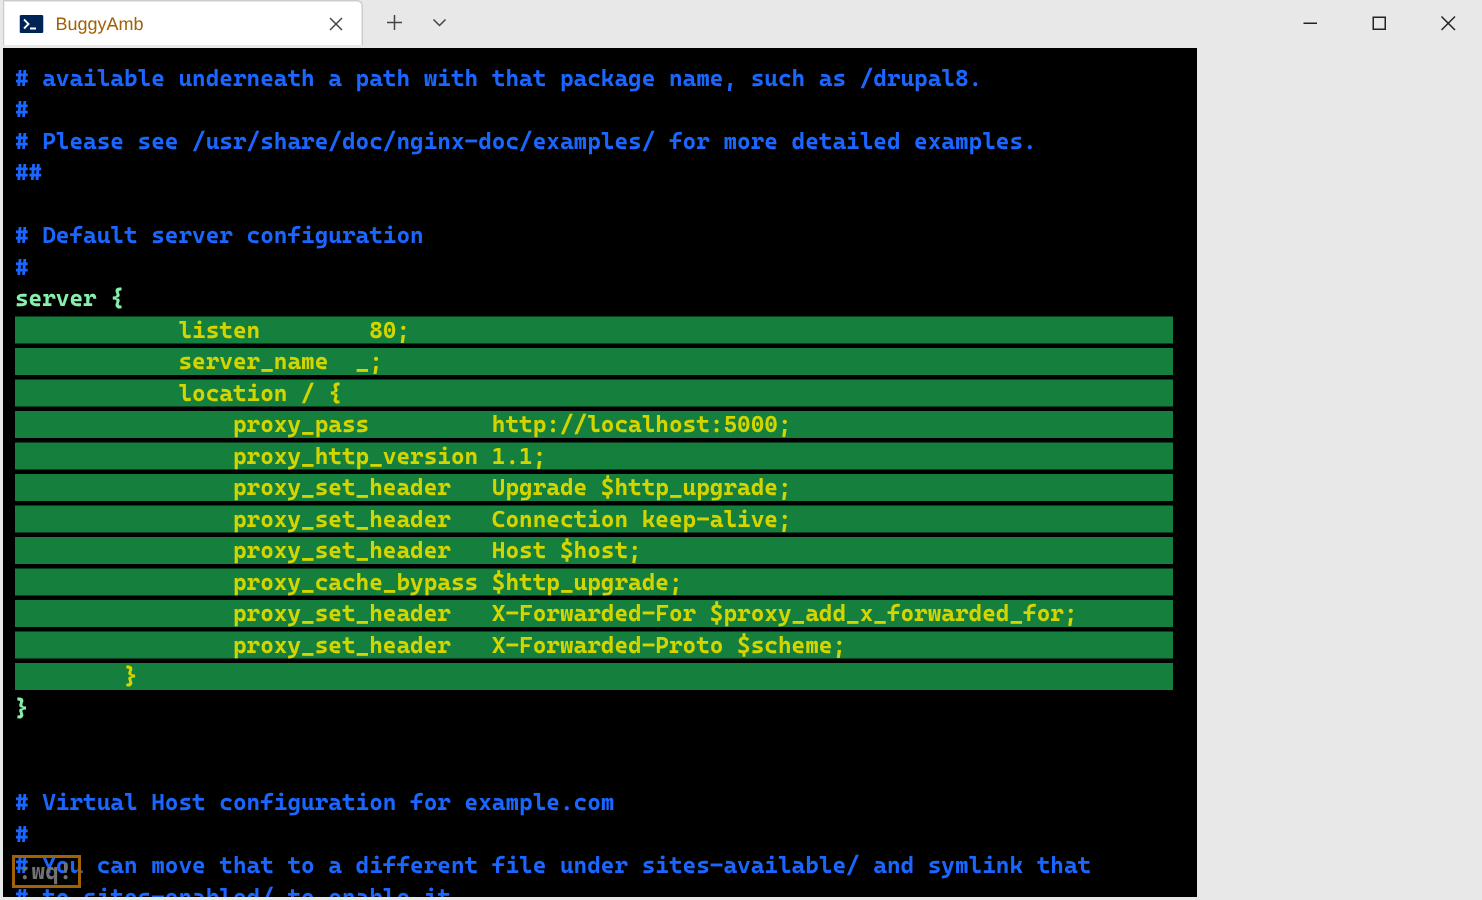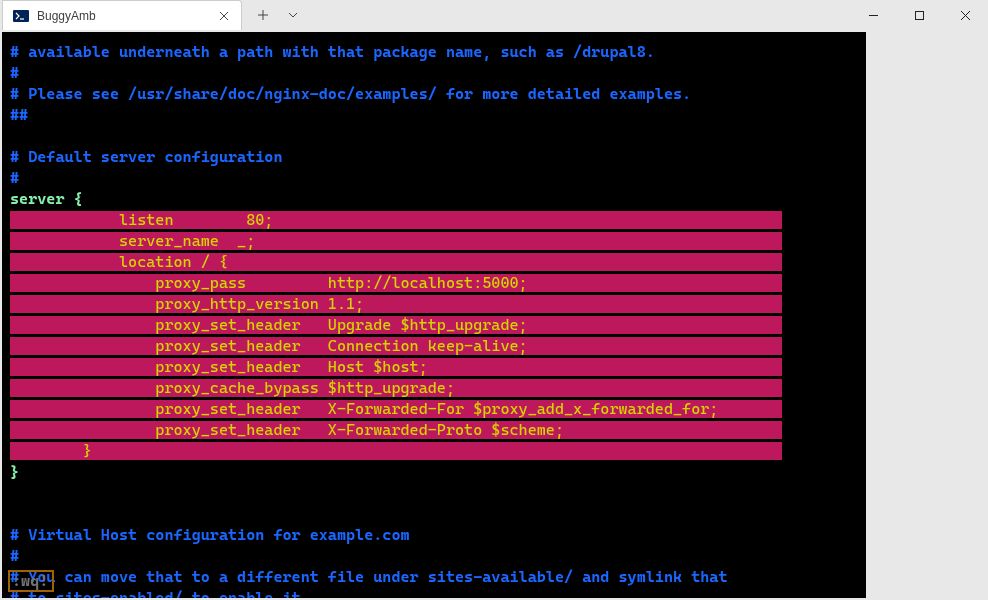--- a/index.html
+++ b/index.html
@@ -35,21 +35,21 @@
     width: 16px;
     height: 16px;
     margin-right: 8px;
     display: flex;
     align-items: center;
     justify-content: center;
   }
   .tab-title {
     flex: 1;
     font-size: 12px;
-    color: #404040;
+    color: #a16207;
   }
   .tab-close {
     width: 14px;
     height: 14px;
     display: flex;
     align-items: center;
     justify-content: center;
     font-size: 13px;
     color: #444;
     cursor: pointer;
@@ -79,37 +79,37 @@
   .win-btn {
     width: 46px;
     height: 30px;
     display: flex;
     align-items: center;
     justify-content: center;
     color: #222;
   }
   .terminal {
     background: #000;
-    width: 864px;
+    width: 796px;
     height: 566px;
     margin: 0 2px 2px 2px;
     padding: 10px 8px;
     position: relative;
     overflow: hidden;
   }
   .code {
     font-family: 'Cascadia Mono', 'Consolas', monospace;
     font-size: 15.5px;
     line-height: 21px;
     white-space: pre;
     color: #eee;
   }
   .blue { color: #1a66ff; font-weight: bold; }
   .yellow { color: #86efac; font-weight: bold; }
-  .yellow-hl { color: #d4d400; background: #be185d; font-weight: normal; }
+  .yellow-hl { color: #d4d400; background: #15803d; font-weight: bold; }
   .command-box {
     position: absolute;
     bottom: 6px;
     left: 6px;
     border: 2px solid #a16207;
     padding: 0px 4px 0px 2px;
     font-family: 'Cascadia Mono', 'Consolas', monospace;
     font-size: 15.5px;
     color: #737373;
     line-height: 18px;

